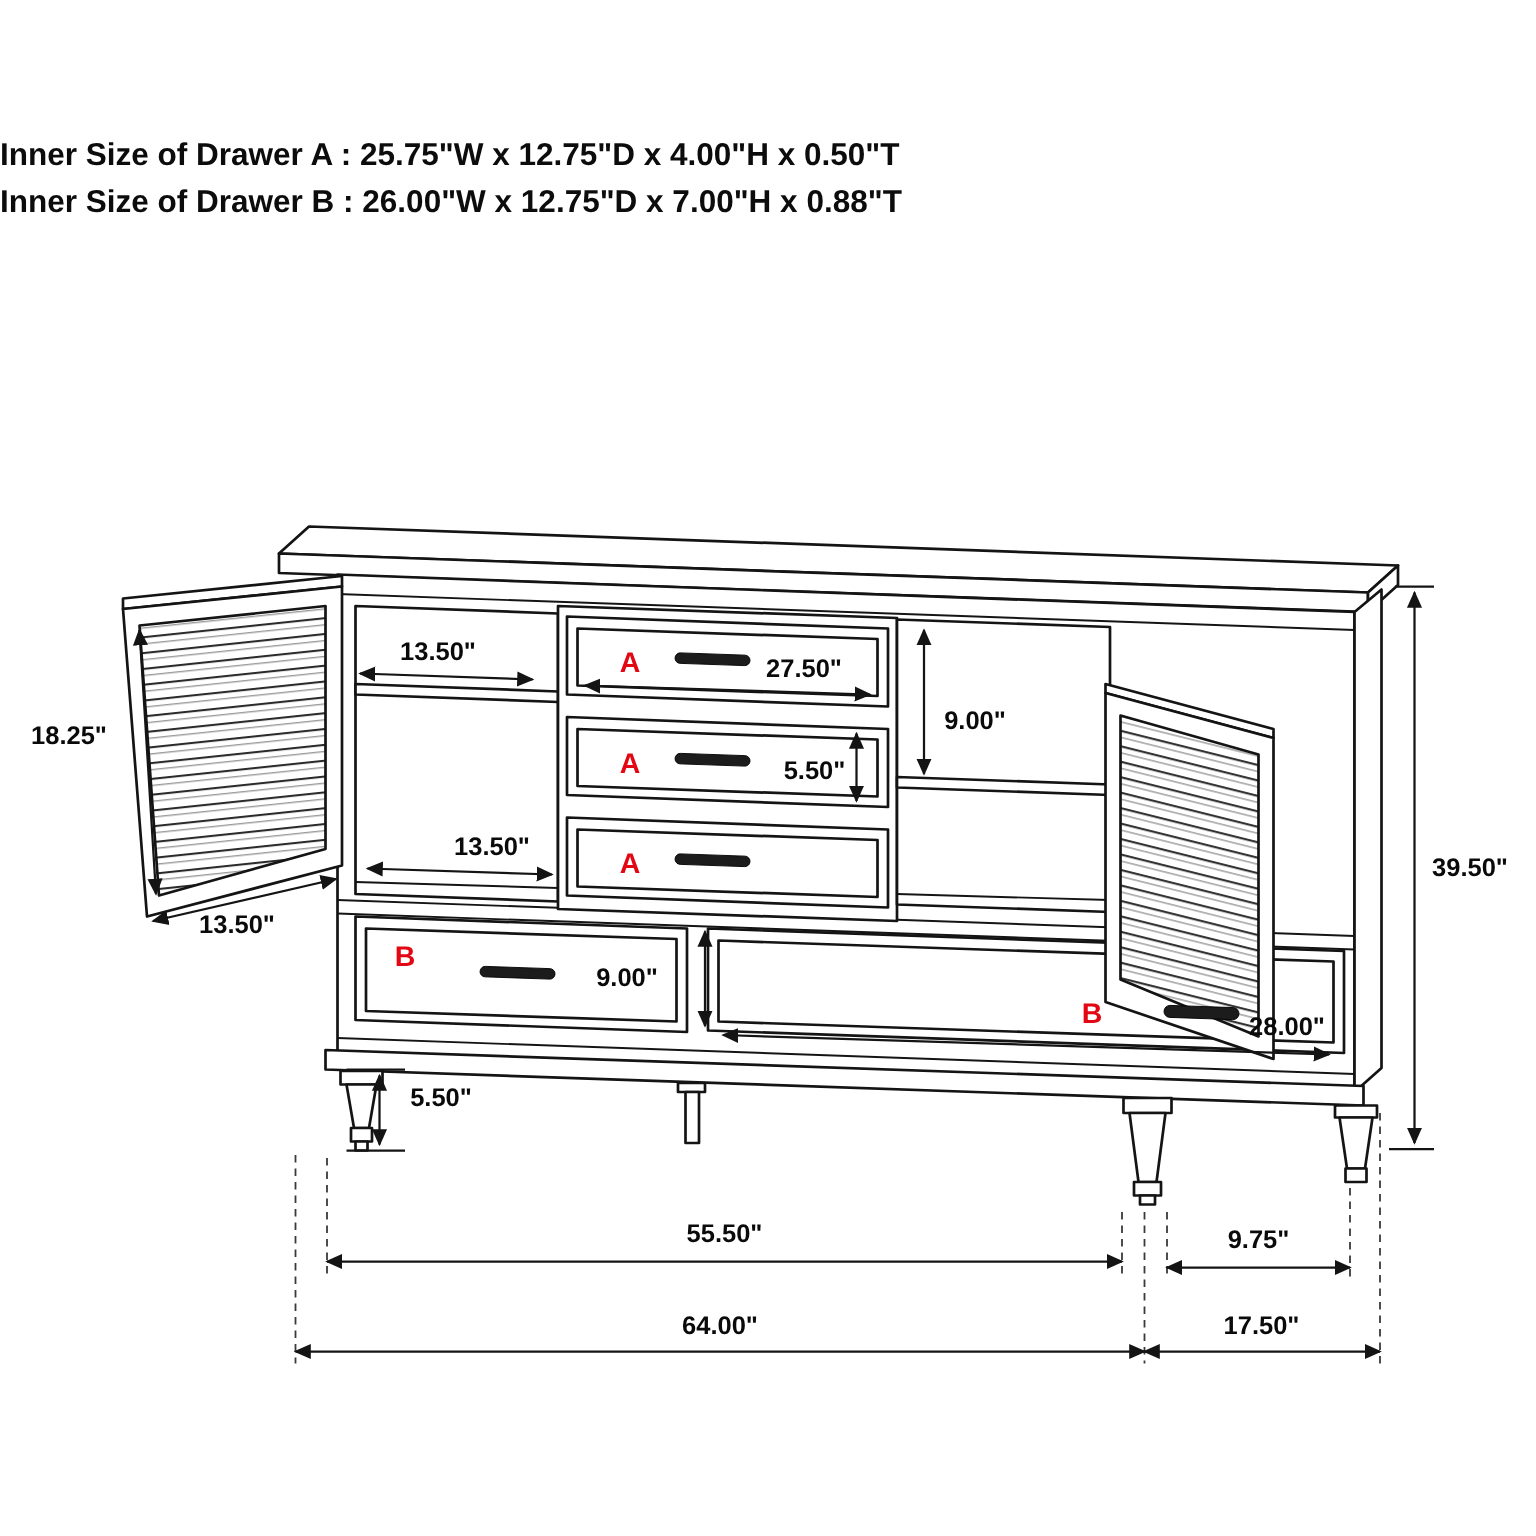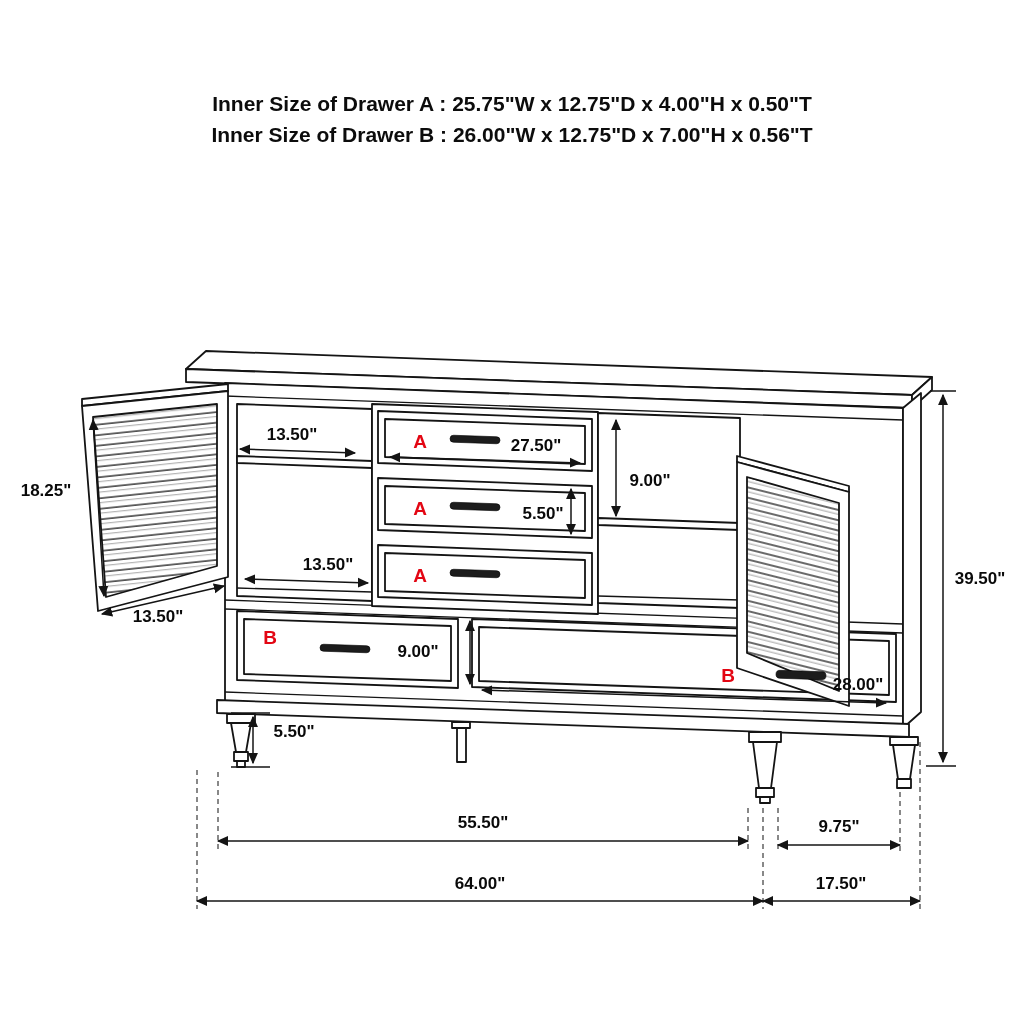--- a/index.html
+++ b/index.html
@@ -1,39 +1,39 @@
 <!DOCTYPE html>
 <html style="--accent: #e30613;"><head>
 <meta charset="utf-8">
 <style>
   html,body{margin:0;padding:0;}
   body{
     width:1024px;height:1024px;position:relative;background:#ffffff;
     font-family:"Liberation Sans",sans-serif;overflow:hidden;
   }
   .header{
-    position:absolute;top:88px;left:0;right:0;text-align:center;
+    position:absolute;top:88px;left:0;right:0;text-align:left;
     font-weight:bold;font-size:21px;line-height:31px;color:#0c0c0c;
   }
   svg.diagram{position:absolute;left:0;top:0;}
   .fw{fill:#ffffff;stroke:#141414;stroke-width:1.8;stroke-linejoin:round;}
   .ln{fill:none;stroke:#141414;stroke-width:1.8;stroke-linejoin:round;}
   .thin{stroke-width:1.3;}
   .dimln{stroke:#141414;stroke-width:1.5;fill:none;}
   .ext{stroke:#3a3a3a;stroke-width:1.2;stroke-dasharray:5 4;fill:none;}
   .dim-t{font-family:"Liberation Sans",sans-serif;font-weight:bold;font-size:17px;fill:#0a0a0a;text-anchor:middle;}
   .red-letter{font-family:"Liberation Sans",sans-serif;font-weight:bold;font-size:19px;fill:var(--accent,#e30613);text-anchor:middle;}
   .handle{fill:#1c1c1c;stroke:#000;stroke-width:0.6;}
 </style>
 </head>
 <body>
 
 <div class="header">
   <div>Inner Size of Drawer A : 25.75"W x 12.75"D x 4.00"H x 0.50"T</div>
-  <div>Inner Size of Drawer B : 26.00"W x 12.75"D x 7.00"H x 0.56"T</div>
+  <div>Inner Size of Drawer B : 26.00"W x 12.75"D x 7.00"H x 0.88"T</div>
 </div>
 
 <svg class="diagram" width="1024" height="1024" viewBox="0 0 1024 1024">
   <defs>
     <marker id="arrow" viewBox="0 0 10 10" refX="8.5" refY="5" markerWidth="8" markerHeight="8" orient="auto-start-reverse">
       <path d="M0,0.8 L9.5,5 L0,9.2 Z" fill="#141414"></path>
     </marker>
     <pattern id="louvL" width="8" height="10.5" patternUnits="userSpaceOnUse" patternTransform="rotate(-6)">
       <rect width="8" height="10.5" fill="#ffffff"></rect>
       <line x1="0" y1="2" x2="8" y2="2" stroke="#2a2a2a" stroke-width="1.4"></line>

